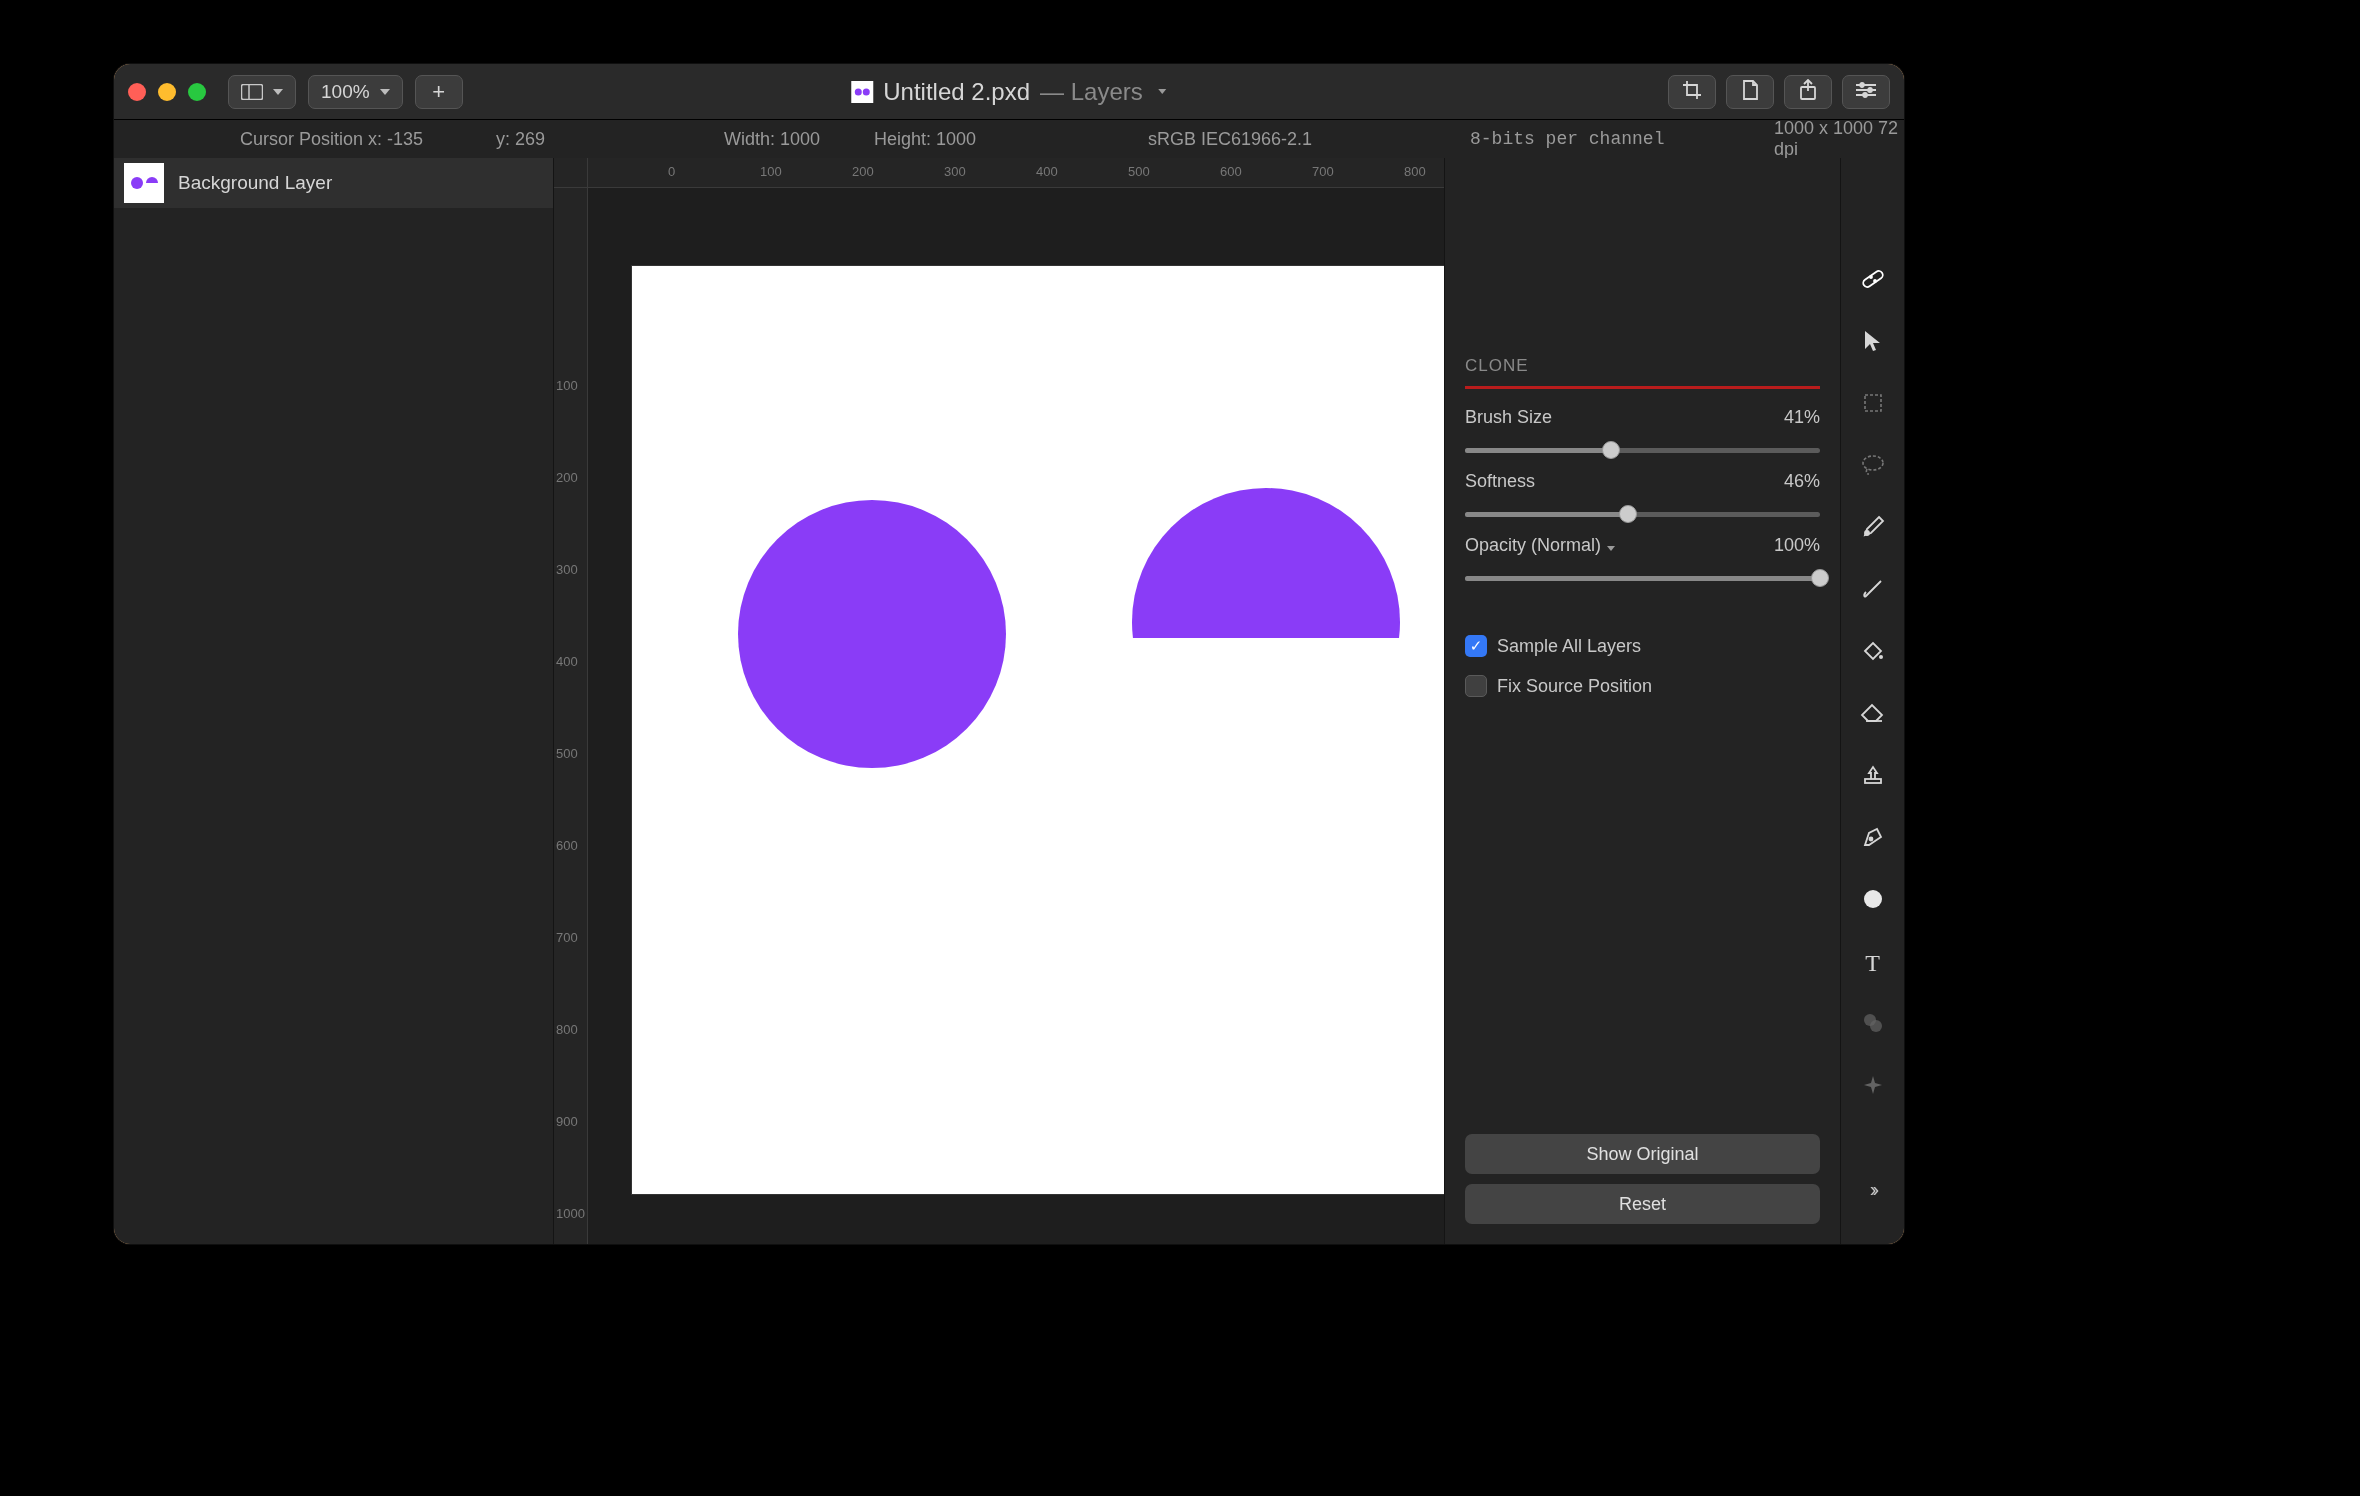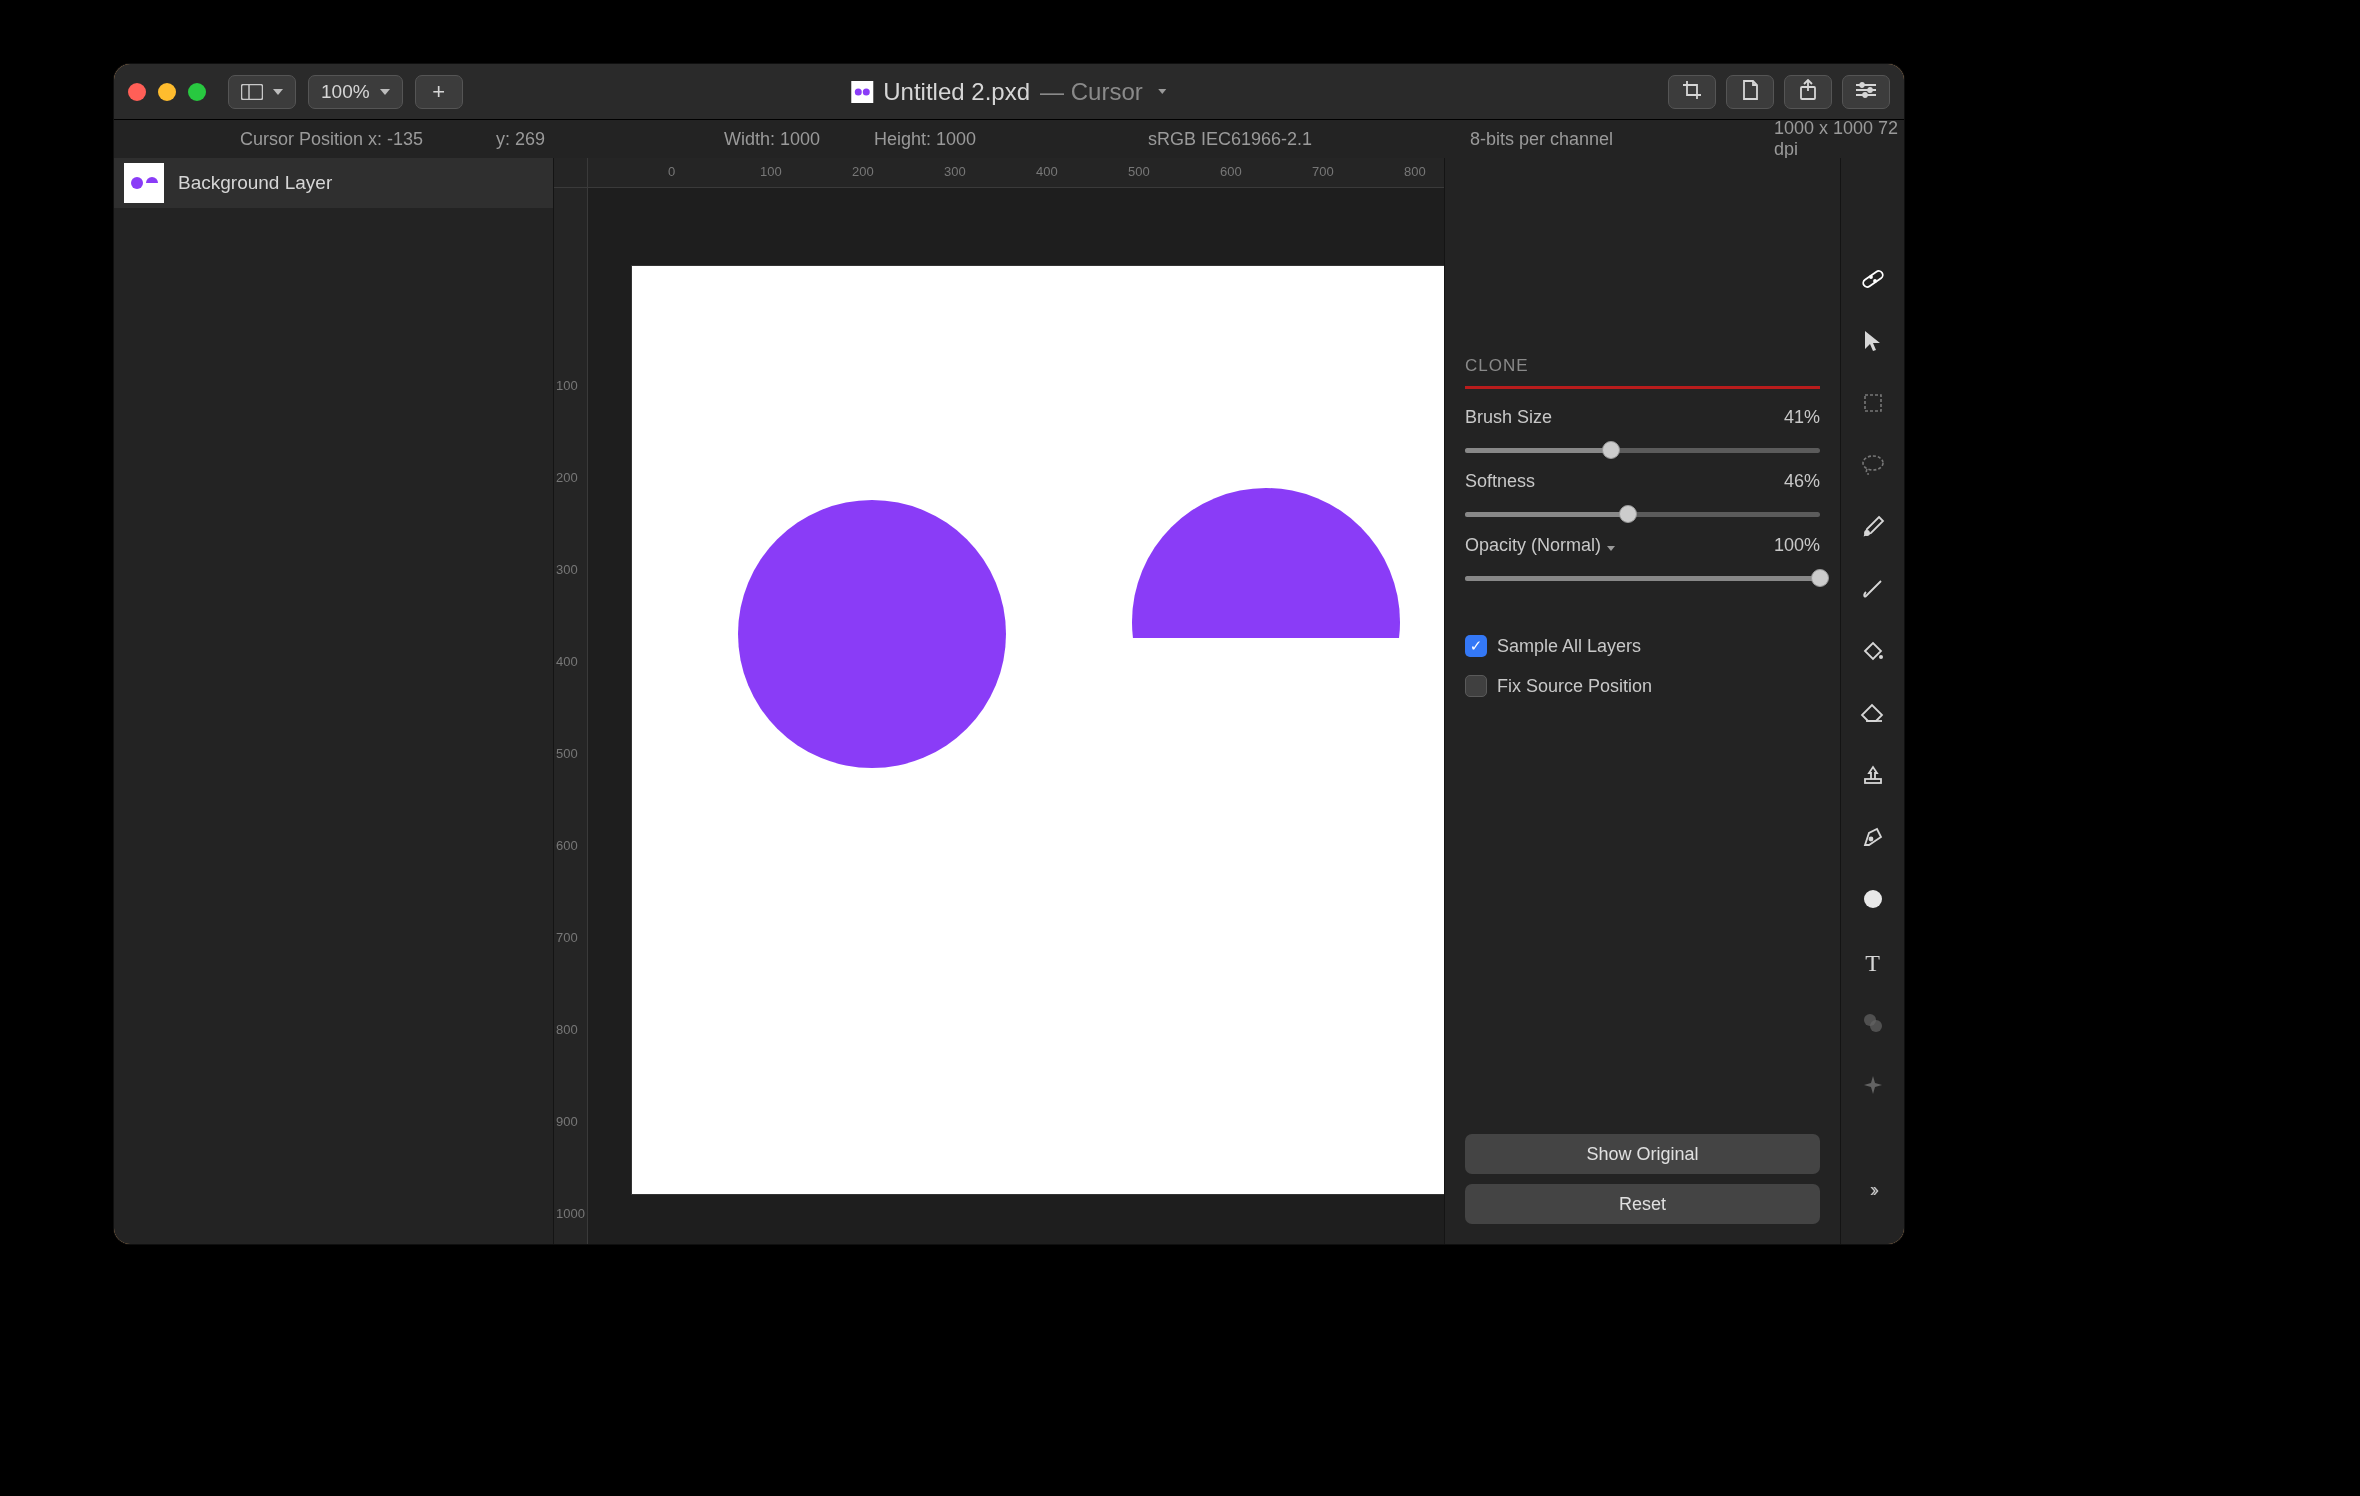--- a/index.html
+++ b/index.html
@@ -249,21 +249,21 @@
     </div>
 
     <div class="titlecenter">
       <span class="doc-icon">
         <svg width="18" height="14" viewBox="0 0 18 14">
             <circle cx="5" cy="7" r="3.5" fill="#8a3cf7"></circle>
             <circle cx="13" cy="7" r="3.5" fill="#8a3cf7"></circle>
           </svg>
       </span>
       <span>Untitled 2.pxd</span>
-      <span class="title-edited">— Cursor</span>
+      <span class="title-edited">— Layers</span>
       <span class="chev-down-sm"></span>
     </div>
 
     <div class="tb-right">
       <div class="tb-btn">
         <span>
           <svg width="20" height="20" viewBox="0 0 20 20" fill="none" stroke="#d6d6d6" stroke-width="1.8">
               <path d="M5 1 V15 H19"></path>
               <path d="M1 5 H15 V19"></path>
             </svg>
@@ -300,21 +300,21 @@
       </div>
     </div>
   </div>
 
   <div class="infobar" style="position:relative;padding-left:20px;">
     <span class="slot" style="left:126px;">Cursor Position x: -135</span>
     <span class="slot" style="left:382px;">y: 269</span>
     <span class="slot" style="left:610px;">Width: 1000</span>
     <span class="slot" style="left:760px;">Height: 1000</span>
     <span class="slot" style="left:1034px;">sRGB IEC61966-2.1</span>
-    <span class="slot" style="left:1356px;">8-bits per channel</span>
+    <span class="slot" style="left:1356px;font-family:Liberation Mono, monospace;">8-bits per channel</span>
     <span class="slot" style="left:1660px;">1000  x 1000 72 dpi</span>
   </div>
 
   <div class="body">
 
     <div class="layers">
       <div class="layer-row">
         <div class="layer-thumb">
           <svg width="32" height="24" viewBox="0 0 32 24">
               <circle cx="9" cy="12" r="6" fill="#8a3cf7"></circle>

